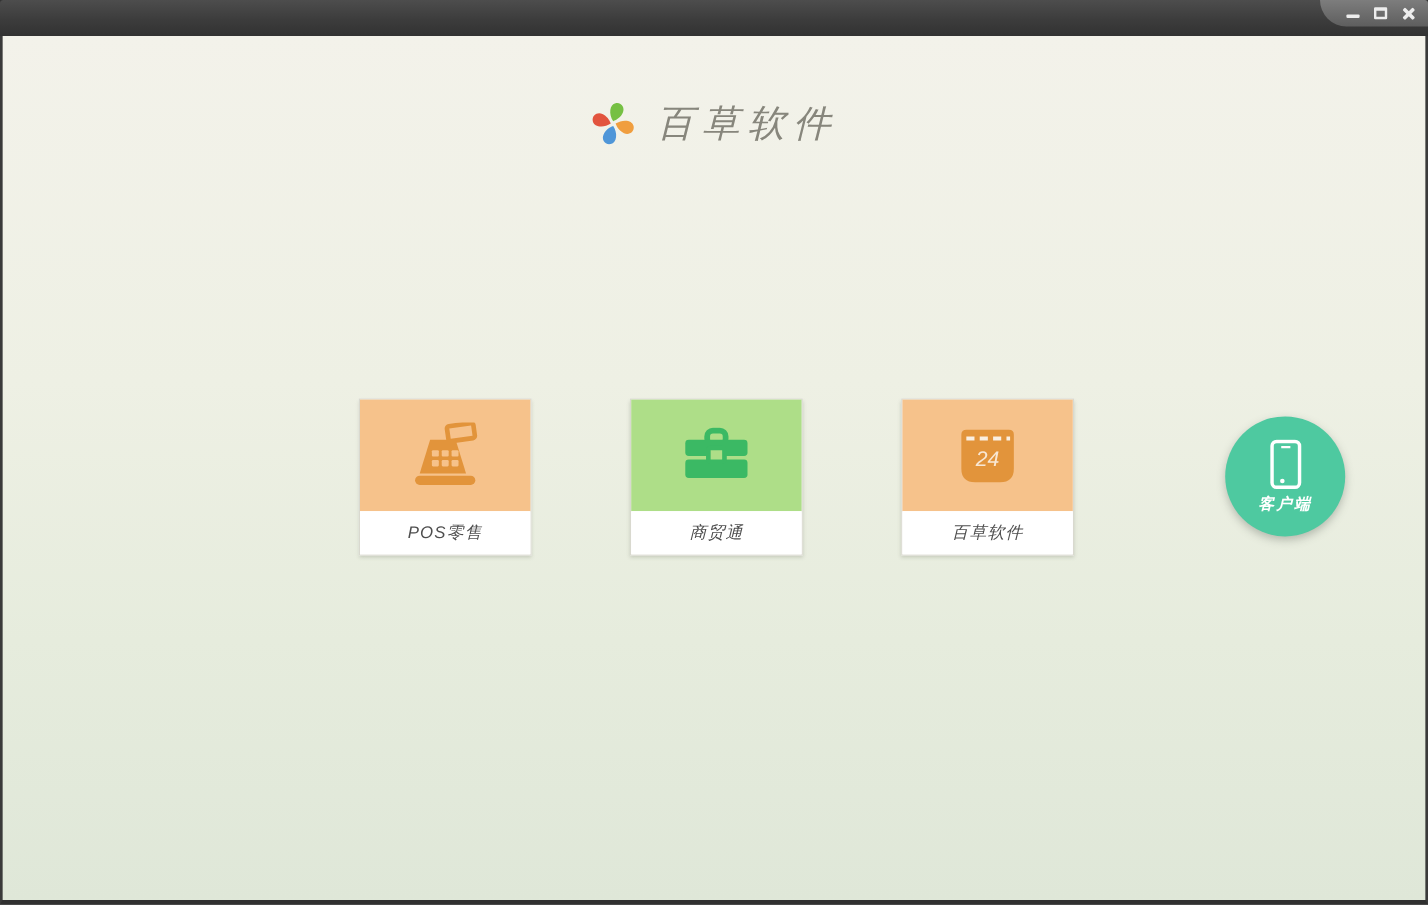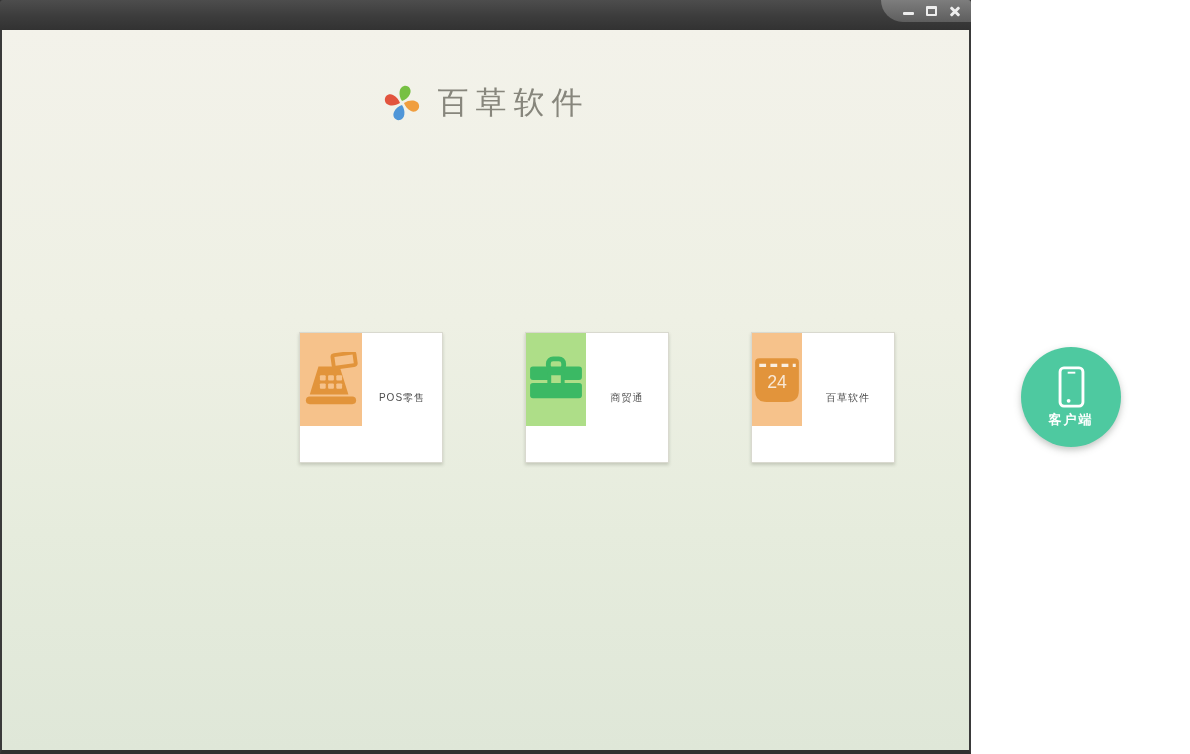--- a/index.html
+++ b/index.html
@@ -1,18 +1,18 @@
 <!DOCTYPE html>
 <html><head>
 <meta charset="utf-8">
 <style>
   * { margin:0; padding:0; box-sizing:border-box; }
   html,body { width:1190px; height:754px; overflow:hidden; font-family:"Liberation Sans", sans-serif; }
 
-  .window { position:relative; width:971px; height:754px; background:#333; }
+  .window { position:relative; width:1190px; height:754px; background:#333;font-style:italic; }
 
   
   .titlebar {
     position:absolute; top:0; left:0; right:0; height:30px;
     background:linear-gradient(180deg,#4d4d4d 0%, #3c3c3c 55%, #323232 100%);
     border-radius:3px 3px 0 0;
   }
   .controls-tray {
     position:absolute; top:0; right:0; width:90px; height:22px;
     background:linear-gradient(180deg,#7d7d7d 0%, #5e5e5e 100%);
@@ -43,28 +43,28 @@
   .brand-name {
     font-family:"DejaVu Serif","Liberation Serif",serif;
     font-size:31px; color:#87867c; letter-spacing:7px;
   }
 
   
   .cards { position:absolute; top:302px; left:297px; display:flex; gap:82px; }
   .card {
     width:144px; height:131px; background:#ffffff;
     border:1px solid #d9d9cf; box-shadow:0 2px 3px rgba(90,100,80,0.25);
-    cursor:pointer; display:flex; flex-direction:row;
+    cursor:pointer; display:flex; flex-direction:column;
   }
   .card-top { height:93px; display:flex; align-items:center; justify-content:center; }
   .tile-orange { background:#f6c28b; }
   .tile-green  { background:#aede88; }
   .card-label {
     flex:1; display:flex; align-items:center; justify-content:center;
-    font-size:10px; color:#4e4e4e; background:#fff; letter-spacing:1px;
+    font-size:14px; color:#4e4e4e; background:#fff; letter-spacing:1px;
   }
 
   
   .client-circle {
     position:absolute; left:1019px; top:317px; width:100px; height:100px;
     border-radius:50%; background:#4ec9a0;
     box-shadow:0 3px 7px rgba(80,90,80,0.35);
     display:flex; flex-direction:column; align-items:center; justify-content:center;
     cursor:pointer;
     text-align:right;

